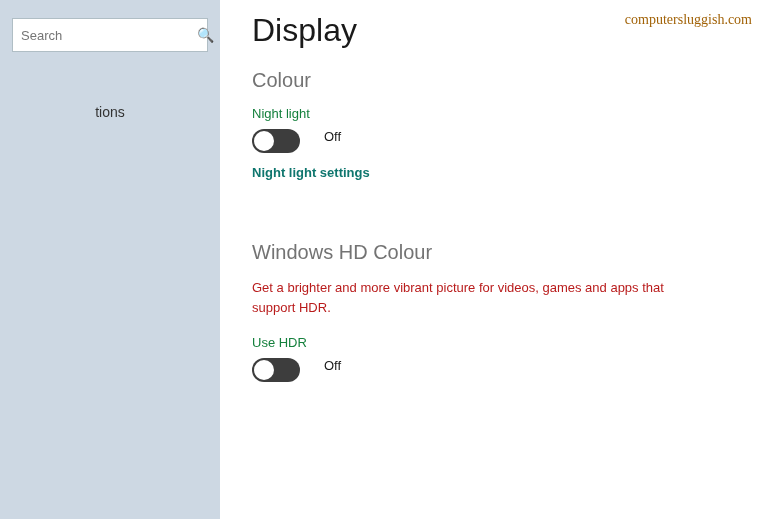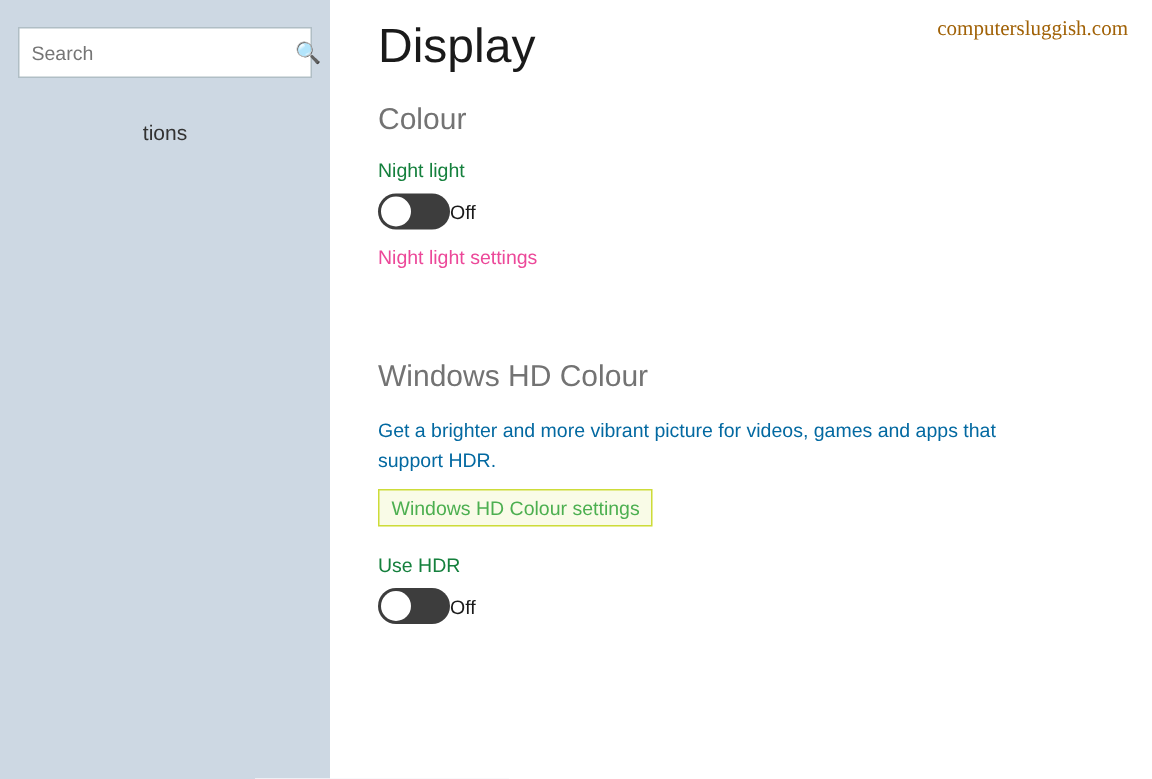--- a/index.html
+++ b/index.html
@@ -19,21 +19,21 @@
       min-width: 220px;
       background: #cdd8e3;
       height: 519px;
       display: flex;
       flex-direction: column;
       padding-top: 10px;
       position: relative;
     }
 
     .sidebar-search {
-      margin: 8px 12px 0 12px;
+      margin: 8px 12px 24px 12px;
       display: flex;
       align-items: center;
       background: #fff;
       border: 1px solid #b0bec5;
       padding: 16px 8px;
       height: 26px;
     }
 
     .sidebar-search input {
       border: none;
@@ -96,22 +96,22 @@
 
     .label-text {
       font-size: 13px;
       color: #15803d;
       margin-bottom: 8px;
     }
 
     
     .toggle-row {
       display: flex;
-      align-items: center;
-      gap: 0;
+      align-items: flex-start;
+      gap: 24px;
       margin-bottom: 10px;
     }
 
     .toggle-switch {
       width: 48px;
       height: 24px;
       background: #3d3d3d;
       border-radius: 12px;
       position: relative;
       cursor: pointer;
@@ -129,42 +129,43 @@
       left: 2px;
       transition: left 0.2s;
     }
 
     .toggle-off-label {
       font-size: 13px;
       color: #1a1a1a;
     }
 
     .link-blue {
-      color: #ec4899;
+      color: #0f766e;
       font-size: 13px;
       cursor: pointer;
       text-decoration: none;
       margin-bottom: 24px;
       display: inline-block;
+      font-weight: bold;
     }
 
     .link-hdr {
       color: #4caf50;
       font-size: 13px;
       cursor: pointer;
       text-decoration: none;
       display: inline-block;
       border: 1.5px solid #cddc39;
       padding: 4px 8px;
       background: #f9fbe7;
     }
 
     .description-text {
       font-size: 13px;
-      color: #0369a1;
+      color: #b91c1c;
       margin-bottom: 10px;
       max-width: 440px;
       line-height: 1.5;
     }
 
     .divider {
       height: 1px;
       background: transparent;
       margin: 16px 0;
     }
@@ -207,21 +208,20 @@
     <a class="link-blue">Night light settings</a>
   </div>
 
   <div class="divider"></div>
 
   <div class="section-block">
     <h2 class="section-heading">Windows HD Colour</h2>
 
     <p class="description-text">Get a brighter and more vibrant picture for videos, games and apps that support HDR.</p>
 
-    <a class="link-hdr">Windows HD Colour settings</a>
 
     <div style="margin-top: 18px;">
       <div class="label-text">Use HDR</div>
       <div class="toggle-row">
         <div class="toggle-switch">
           <div class="toggle-knob"></div>
         </div>
         <span class="toggle-off-label">Off</span>
       </div>
     </div>

